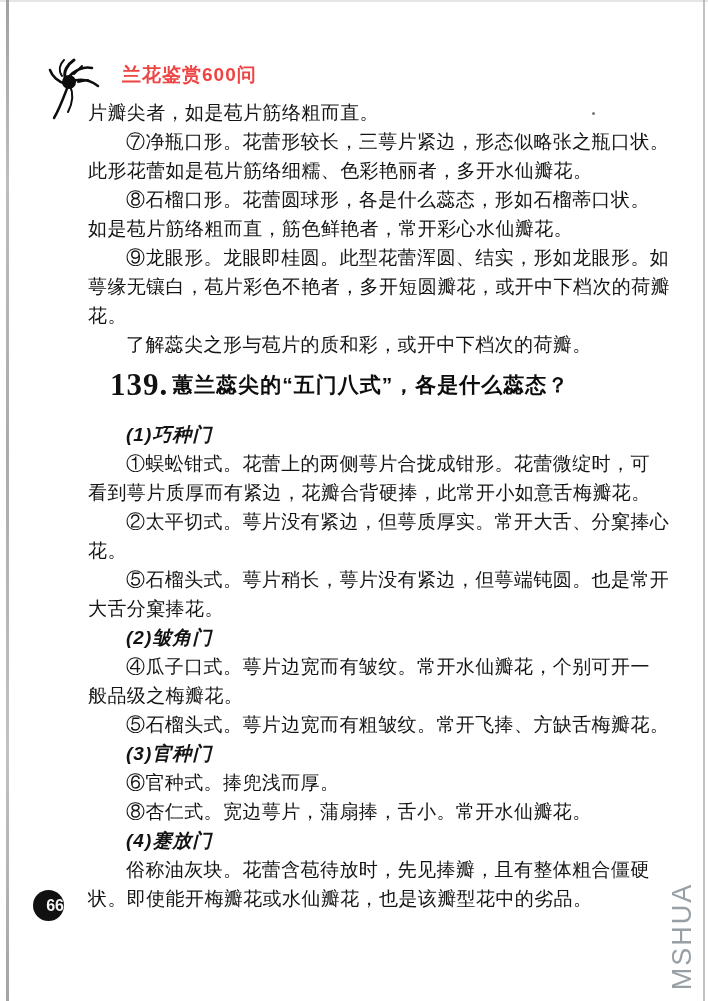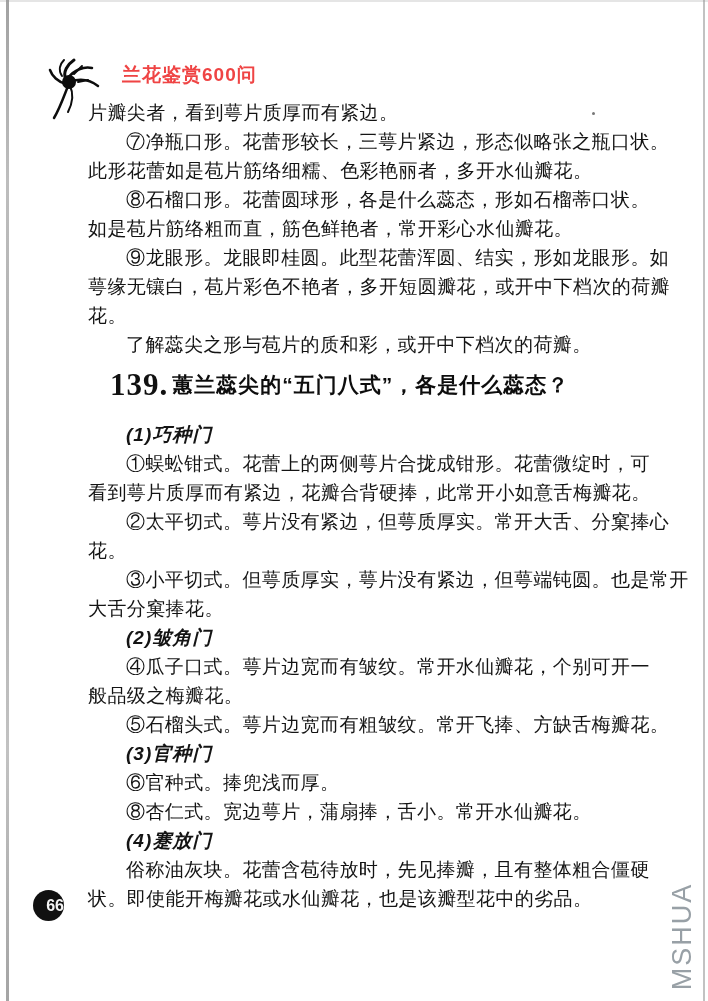--- a/index.html
+++ b/index.html
@@ -83,21 +83,21 @@
       <path d="M18 24 C14 18, 16 12, 20 8" stroke-width="2"></path>
       <path d="M30 22 l8 -8" stroke-width="2"></path>
       <path d="M34 30 l10 -2" stroke-width="2"></path>
     </g>
   </svg>
 </div>
 
 <div class="header-logo">兰花鉴赏600问</div>
 
 <div class="text-block" id="top-block">
-    <div class="line">片瓣尖者，看到萼片质厚而有紧边。</div>
+    <div class="line">片瓣尖者，如是苞片筋络粗而直。</div>
     <div class="line indent">⑦净瓶口形。花蕾形较长，三萼片紧边，形态似略张之瓶口状。</div>
     <div class="line">此形花蕾如是苞片筋络细糯、色彩艳丽者，多开水仙瓣花。</div>
     <div class="line indent">⑧石榴口形。花蕾圆球形，各是什么蕊态，形如石榴蒂口状。</div>
     <div class="line">如是苞片筋络粗而直，筋色鲜艳者，常开彩心水仙瓣花。</div>
     <div class="line indent">⑨龙眼形。龙眼即桂圆。此型花蕾浑圆、结实，形如龙眼形。如</div>
     <div class="line">萼缘无镶白，苞片彩色不艳者，多开短圆瓣花，或开中下档次的荷瓣</div>
     <div class="line">花。</div>
     <div class="line indent">了解蕊尖之形与苞片的质和彩，或开中下档次的荷瓣。</div>
   </div>
 
@@ -105,21 +105,21 @@
   <span class="q-number">139.</span>
   <span class="q-title">蕙兰蕊尖的“五门八式”，各是什么蕊态？</span>
 </div>
 
 <div class="text-block" id="bottom-block">
     <div class="line indent boldline">(1)巧种门</div>
     <div class="line indent">①蜈蚣钳式。花蕾上的两侧萼片合拢成钳形。花蕾微绽时，可</div>
     <div class="line">看到萼片质厚而有紧边，花瓣合背硬捧，此常开小如意舌梅瓣花。</div>
     <div class="line indent">②太平切式。萼片没有紧边，但萼质厚实。常开大舌、分窠捧心</div>
     <div class="line">花。</div>
-    <div class="line indent">③小平切式。但萼质厚实，萼片没有紧边，但萼端钝圆。也是常开</div>
+    <div class="line indent">⑤石榴头式。萼片稍长，萼片没有紧边，但萼端钝圆。也是常开</div>
     <div class="line">大舌分窠捧花。</div>
     <div class="line indent boldline">(2)皱角门</div>
     <div class="line indent">④瓜子口式。萼片边宽而有皱纹。常开水仙瓣花，个别可开一</div>
     <div class="line">般品级之梅瓣花。</div>
     <div class="line indent">⑤石榴头式。萼片边宽而有粗皱纹。常开飞捧、方缺舌梅瓣花。</div>
     <div class="line indent boldline">(3)官种门</div>
     <div class="line indent">⑥官种式。捧兜浅而厚。</div>
     <div class="line indent">⑧杏仁式。宽边萼片，蒲扇捧，舌小。常开水仙瓣花。</div>
     <div class="line indent boldline">(4)蹇放门</div>
     <div class="line indent">俗称油灰块。花蕾含苞待放时，先见捧瓣，且有整体粗合僵硬</div>

